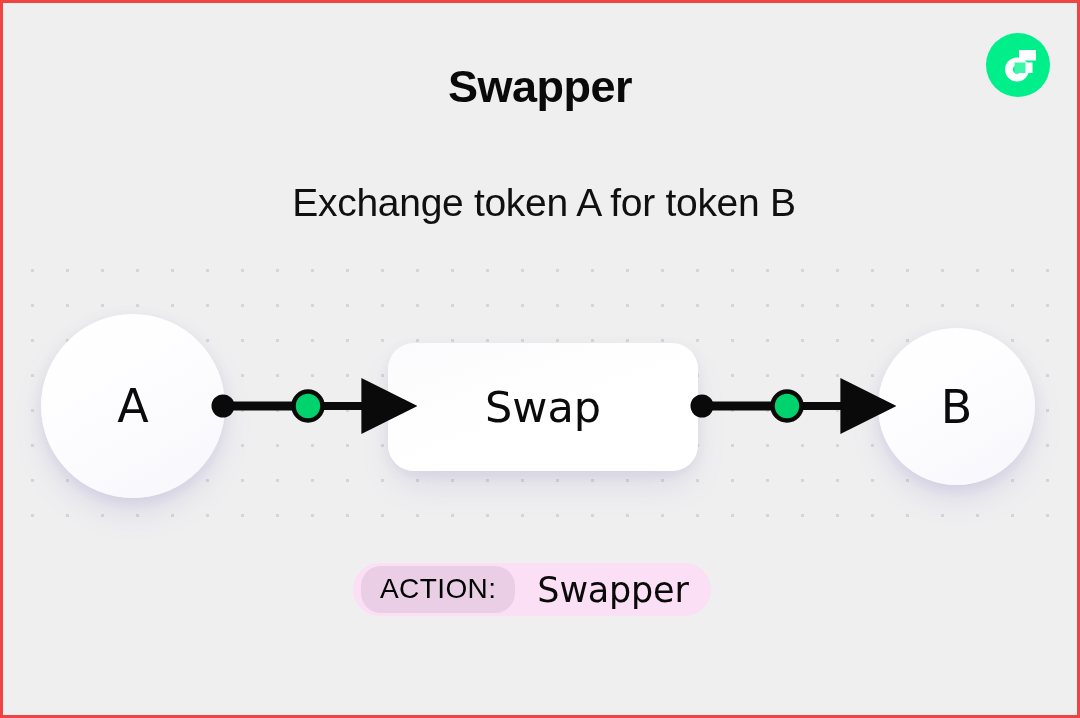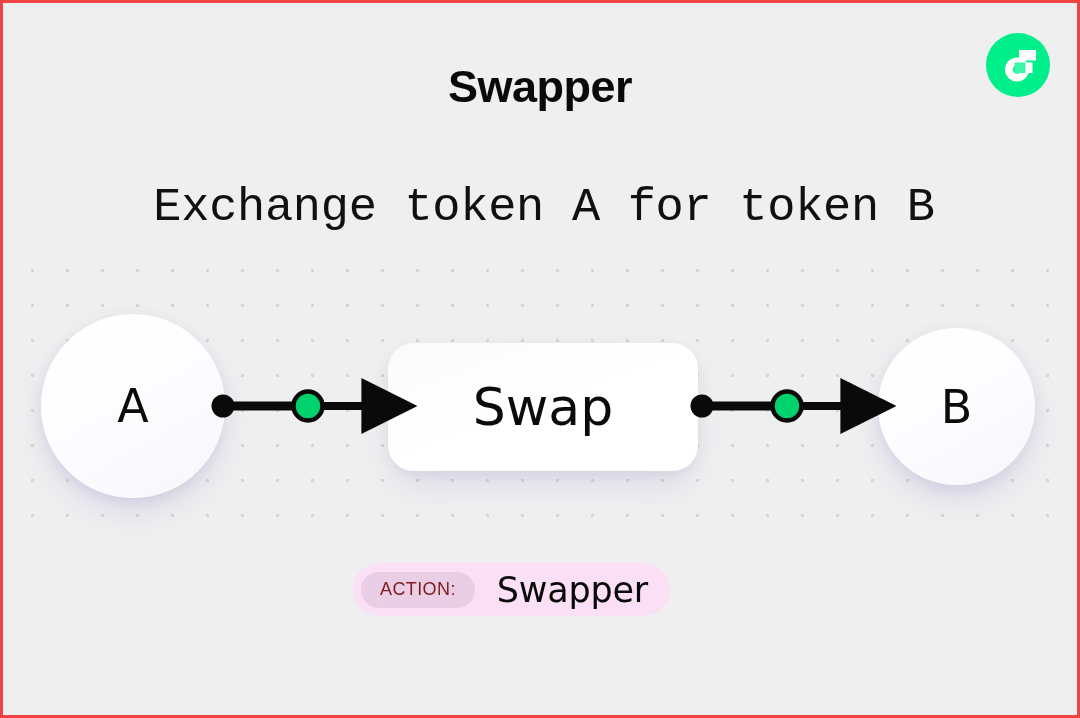--- a/index.html
+++ b/index.html
@@ -35,25 +35,25 @@
     letter-spacing: -0.5px;
     font-family: "Liberation Sans", sans-serif;
   }
 
   #page-subtitle {
     position: absolute;
     left: 8px;
     right: 0;
     top: 178px;
     text-align: center;
-    font-size: 47px;
+    font-size: 39px;
     font-weight: 300;
     color: #101010;
     letter-spacing: -0.3px;
-    font-family: Liberation Mono, monospace;
+    font-family: Liberation Sans, sans-serif;
   }
 
   
   #brand-logo {
     position: absolute;
     left: 983px;
     top: 30px;
     width: 64px;
     height: 64px;
   }
@@ -113,21 +113,21 @@
     top: 100px;
     width: 310px;
     height: 128px;
     border-radius: 26px;
     background: linear-gradient(160deg, #fbfbfd 0%, #ffffff 55%, #ffffff 100%);
     box-shadow: 0 18px 36px -10px rgba(120, 110, 180, 0.20),
                 0 4px 12px rgba(120, 115, 170, 0.10);
     display: flex;
     align-items: center;
     justify-content: center;
-    font-size: 52px;
+    font-size: 43px;
     font-weight: 400;
     color: #0b0b0b;
     font-family: "DejaVu Sans", sans-serif;
   }
 
   .edge-svg {
     position: absolute;
     top: 0;
     left: 0;
     width: 1080px;
@@ -144,24 +144,24 @@
     border-radius: 27px;
     background: #fbdff5;
     display: flex;
     align-items: center;
     padding: 0 22px 0 8px;
     box-sizing: border-box;
   }
 
   #action-badge-key {
     background: #e9cee6;
-    color: #7f1d1d;
+    color: #000000;
     border-radius: 20px;
     padding: 7px 19px 8px 19px;
-    font-size: 18px;
+    font-size: 28px;
     font-weight: 400;
     letter-spacing: 0.4px;
     font-family: "Liberation Sans", sans-serif;
   }
 
   #action-badge-value {
     color: #0a0a0a;
     font-size: 35px;
     font-weight: 400;
     margin-left: 22px;

